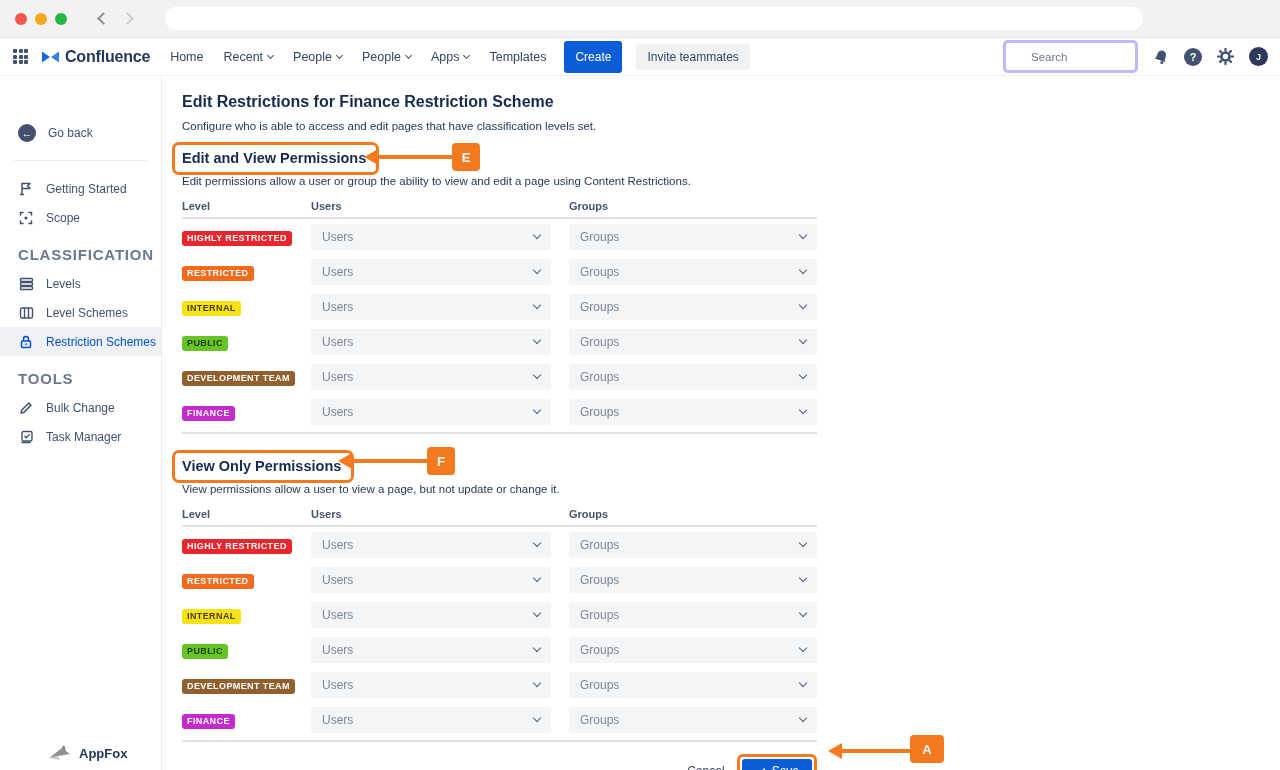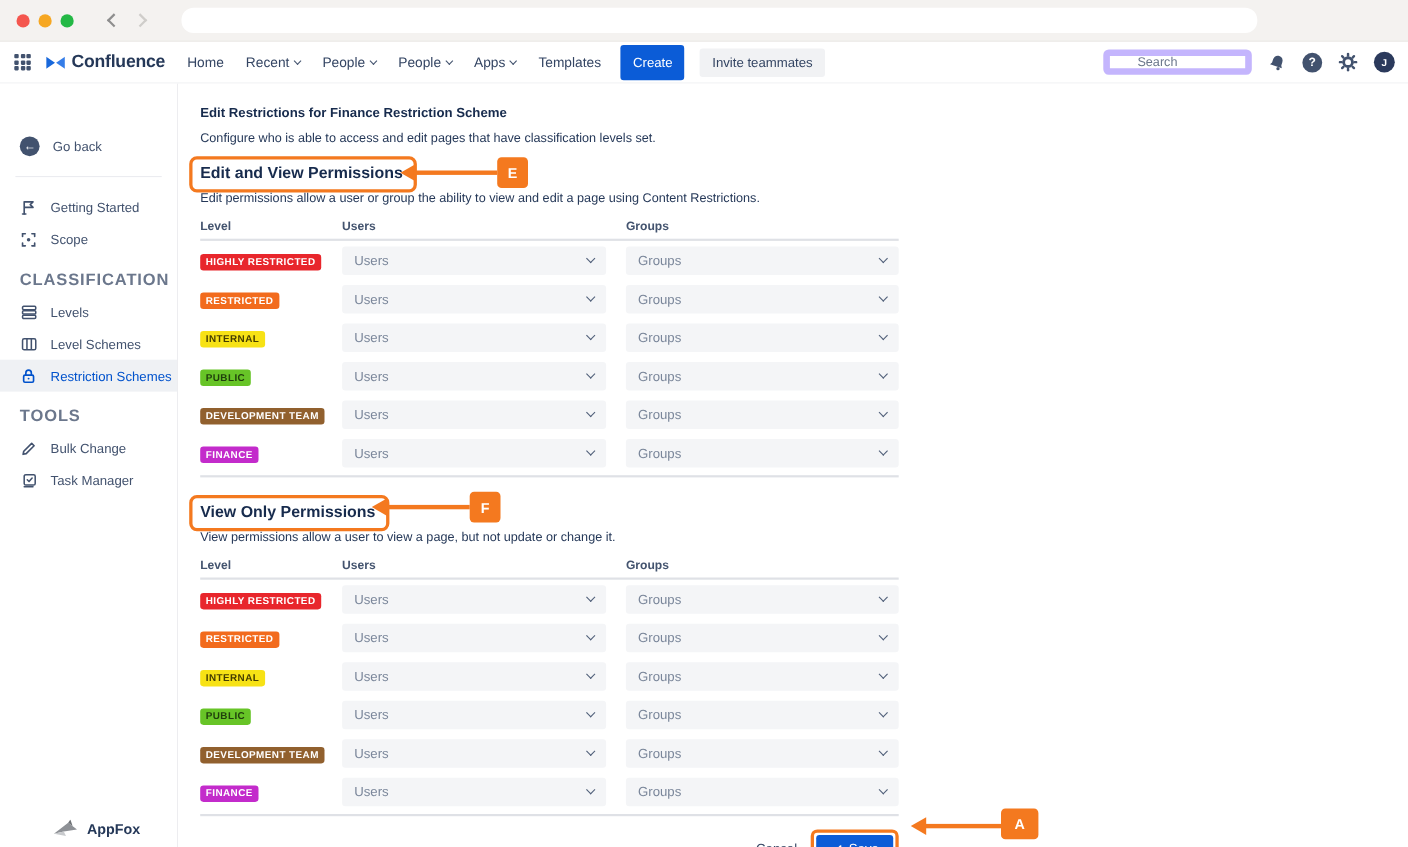--- a/index.html
+++ b/index.html
@@ -28,21 +28,21 @@
   .logo-mark { width:17px; height:14px; }
   .logo-text { font-size:16px; font-weight:700; color:#253858; letter-spacing:-0.2px; }
   .nav-items { display:flex; align-items:center; margin-left:20px; gap:20px; }
   .nav-item { display:flex; align-items:center; gap:5px; font-size:12.5px; font-weight:500; color:#344563; cursor:pointer; }
   .nav-chev { width:5px; height:5px; border-right:1.5px solid #44546F; border-bottom:1.5px solid #44546F; transform:rotate(45deg); margin-top:-3px; }
   .btn-create { margin-left:18px; background:#0B5CD7; color:#fff; font-size:12px; font-weight:500;
     padding:9px 11px; border-radius:3px; border:none; }
   .btn-invite { margin-left:14px; background:#F1F2F4; color:#344563; font-size:12px; font-weight:500;
     padding:6px 11px; border-radius:3px; border:none; }
   .nav-right { margin-left:auto; display:flex; align-items:center; margin-right:12px; }
-  .searchbox { display:flex; align-items:center; width:135px; height:23px; border:6px solid #c4b5fd; border-radius:5px; padding:0 19px; background:#fff; }
+  .searchbox { display:flex; align-items:center; width:135px; height:33px; border:3px solid #c4b5fd; border-radius:5px; padding:0 19px; background:#fff; }
   .searchbox input { border:none; outline:none; width:100px; font-size:11.5px; margin-left:6px; color:#172B4D; font-family:"Liberation Sans",sans-serif; background:transparent; }
   .searchbox input::placeholder { color:#6B778C; }
   .icn { margin-left:15px; display:flex; align-items:center; justify-content:center; }
   .help-circle { width:18px; height:18px; border-radius:50%; background:#42526E; color:#fff; font-size:11px; font-weight:700; display:flex; align-items:center; justify-content:center; }
   .avatar { width:19px; height:19px; border-radius:50%; background:#2B3A5C; color:#fff; font-size:9px; font-weight:700; display:flex; align-items:center; justify-content:center; }
 
   
   .sidebar { position:absolute; left:0; top:76px; width:162px; height:694px; background:#fff;
     border-right:1px solid #EBECEF; padding-top:24px; }
   .brand { display:flex; align-items:center; gap:8px; padding-left:16px; }
@@ -53,21 +53,21 @@
   .sb-divider { height:1px; background:#EBECF0; margin:13px 14px; }
   .sb-section { font-size:15px; font-weight:700; letter-spacing:0.8px; color:#6B778C; padding-left:18px; margin:14px 0 6px; }
   .sb-row.active { background:#EFF1F4; color:#0052CC; font-weight:500; }
   .sb-ic { width:16px; height:16px; flex:0 0 16px; display:flex; align-items:center; justify-content:center; }
   .appfox { position:absolute; left:48px; bottom:8px; display:flex; align-items:center; gap:7px; }
   .appfox-name { font-size:13px; font-weight:700; color:#253858; }
 
   
   .main { position:absolute; left:162px; top:76px; width:1118px; height:694px; background:#fff; }
   .content { width:660px; padding:16px 0 0 20px; }
-  .pg-title { font-size:12px; line-height:20px; color:#172B4D; }
+  .pg-title { font-size:16px; line-height:20px; color:#172B4D; }
   .pg-title .pre { font-weight:600; } .pg-title .scheme { font-weight:800; }
   .pg-sub { margin-top:8px; font-size:11.5px; color:#253858; }
 
   .section { margin-top:16px; }
   .section.second { margin-top:22px; }
   .sec-title-wrap { display:inline-block; border:3px solid #F4791F; border-radius:7px;
     padding:3px 10px 4px 7px; margin:-6px 0 -7px -10px; }
   .sec-title { font-size:14.5px; font-weight:700; color:#172B4D; line-height:20px; }
   .sec-desc { margin-top:7px; font-size:11.5px; color:#253858; }
 

